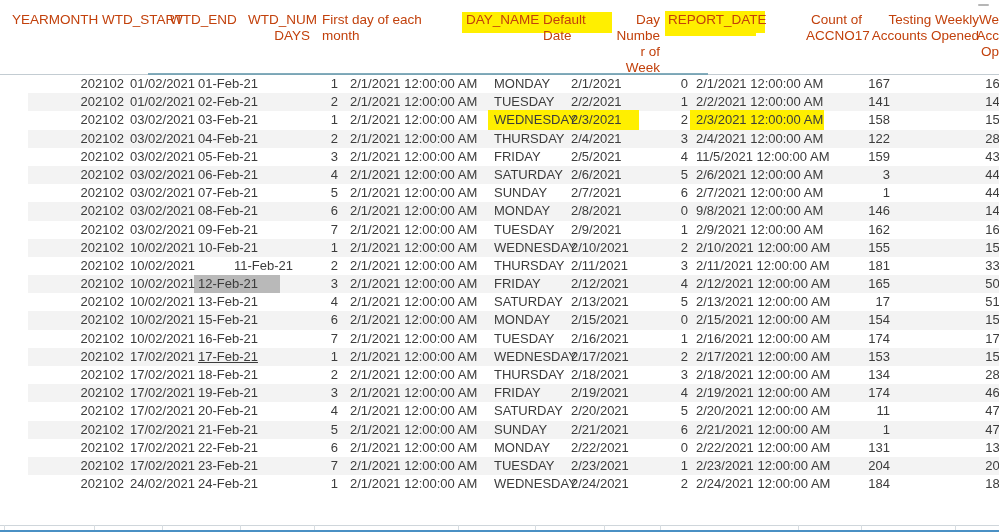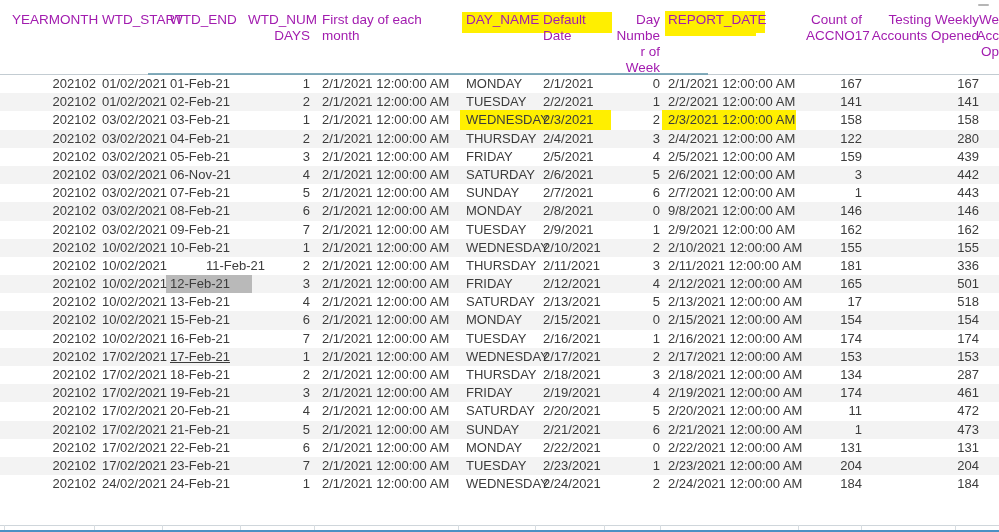--- a/index.html
+++ b/index.html
@@ -46,32 +46,33 @@
     height: 2px;
     background: #6d9eb0;
     opacity: .85;
   }
 
   .hcell {
     position: absolute;
     top: 12px;
     font-size: 13.5px;
     line-height: 16px;
-    color: #a21caf;
+    color: #c2410c;
     font-weight: 400;
     white-space: normal;
     box-sizing: border-box;
   }
   .hcell.num { text-align: right; }
 
   
   .rows {
     position: relative;
     height: 438px;
     overflow: hidden;
+    padding-left: 28px;
   }
   .row {
     position: relative;
     height: 18.2px;
     box-sizing: border-box;
   }
   .row.alt { background: #f3f3f3; }
 
   .cell {
     position: absolute;
@@ -227,29 +228,29 @@
       </div>
       <div class="row">
         <div class="cell num" style="left: 12px; width: 84px;">202102</div>
         <div class="cell" style="left: 102px; width: 78px;">03/02/2021</div>
         <div class="cell" style="left: 170px; width: 74px;">05-Feb-21</div>
         <div class="cell num" style="left: 248px; width: 62px;">3</div>
         <div class="cell" style="left: 322px; width: 136px;">2/1/2021 12:00:00 AM</div>
         <div class="cell" style="left: 466px; width: 70px;">FRIDAY</div>
         <div class="cell" style="left: 543px; width: 68px;">2/5/2021</div>
         <div class="cell num" style="left: 612px; width: 48px;">4</div>
-        <div class="cell" style="left: 668px; width: 128px;">2/5/2021 12:00:00 AM</div>
+        <div class="cell" style="left: 668px; width: 128px;">11/5/2021 12:00:00 AM</div>
         <div class="cell num" style="left: 806px; width: 56px;">159</div>
         <div class="cell num" style="left: 869px; width: 110px;">439</div>
         <div class="cell num" style="left: 963px; width: 36px;"></div>
       </div>
       <div class="row alt">
         <div class="cell num" style="left: 12px; width: 84px;">202102</div>
         <div class="cell" style="left: 102px; width: 78px;">03/02/2021</div>
-        <div class="cell" style="left: 170px; width: 74px;">06-Nov-21</div>
+        <div class="cell" style="left: 170px; width: 74px;">06-Feb-21</div>
         <div class="cell num" style="left: 248px; width: 62px;">4</div>
         <div class="cell" style="left: 322px; width: 136px;">2/1/2021 12:00:00 AM</div>
         <div class="cell" style="left: 466px; width: 70px;">SATURDAY</div>
         <div class="cell" style="left: 543px; width: 68px;">2/6/2021</div>
         <div class="cell num" style="left: 612px; width: 48px;">5</div>
         <div class="cell" style="left: 668px; width: 128px;">2/6/2021 12:00:00 AM</div>
         <div class="cell num" style="left: 806px; width: 56px;">3</div>
         <div class="cell num" style="left: 869px; width: 110px;">442</div>
         <div class="cell num" style="left: 963px; width: 36px;"></div>
       </div>

